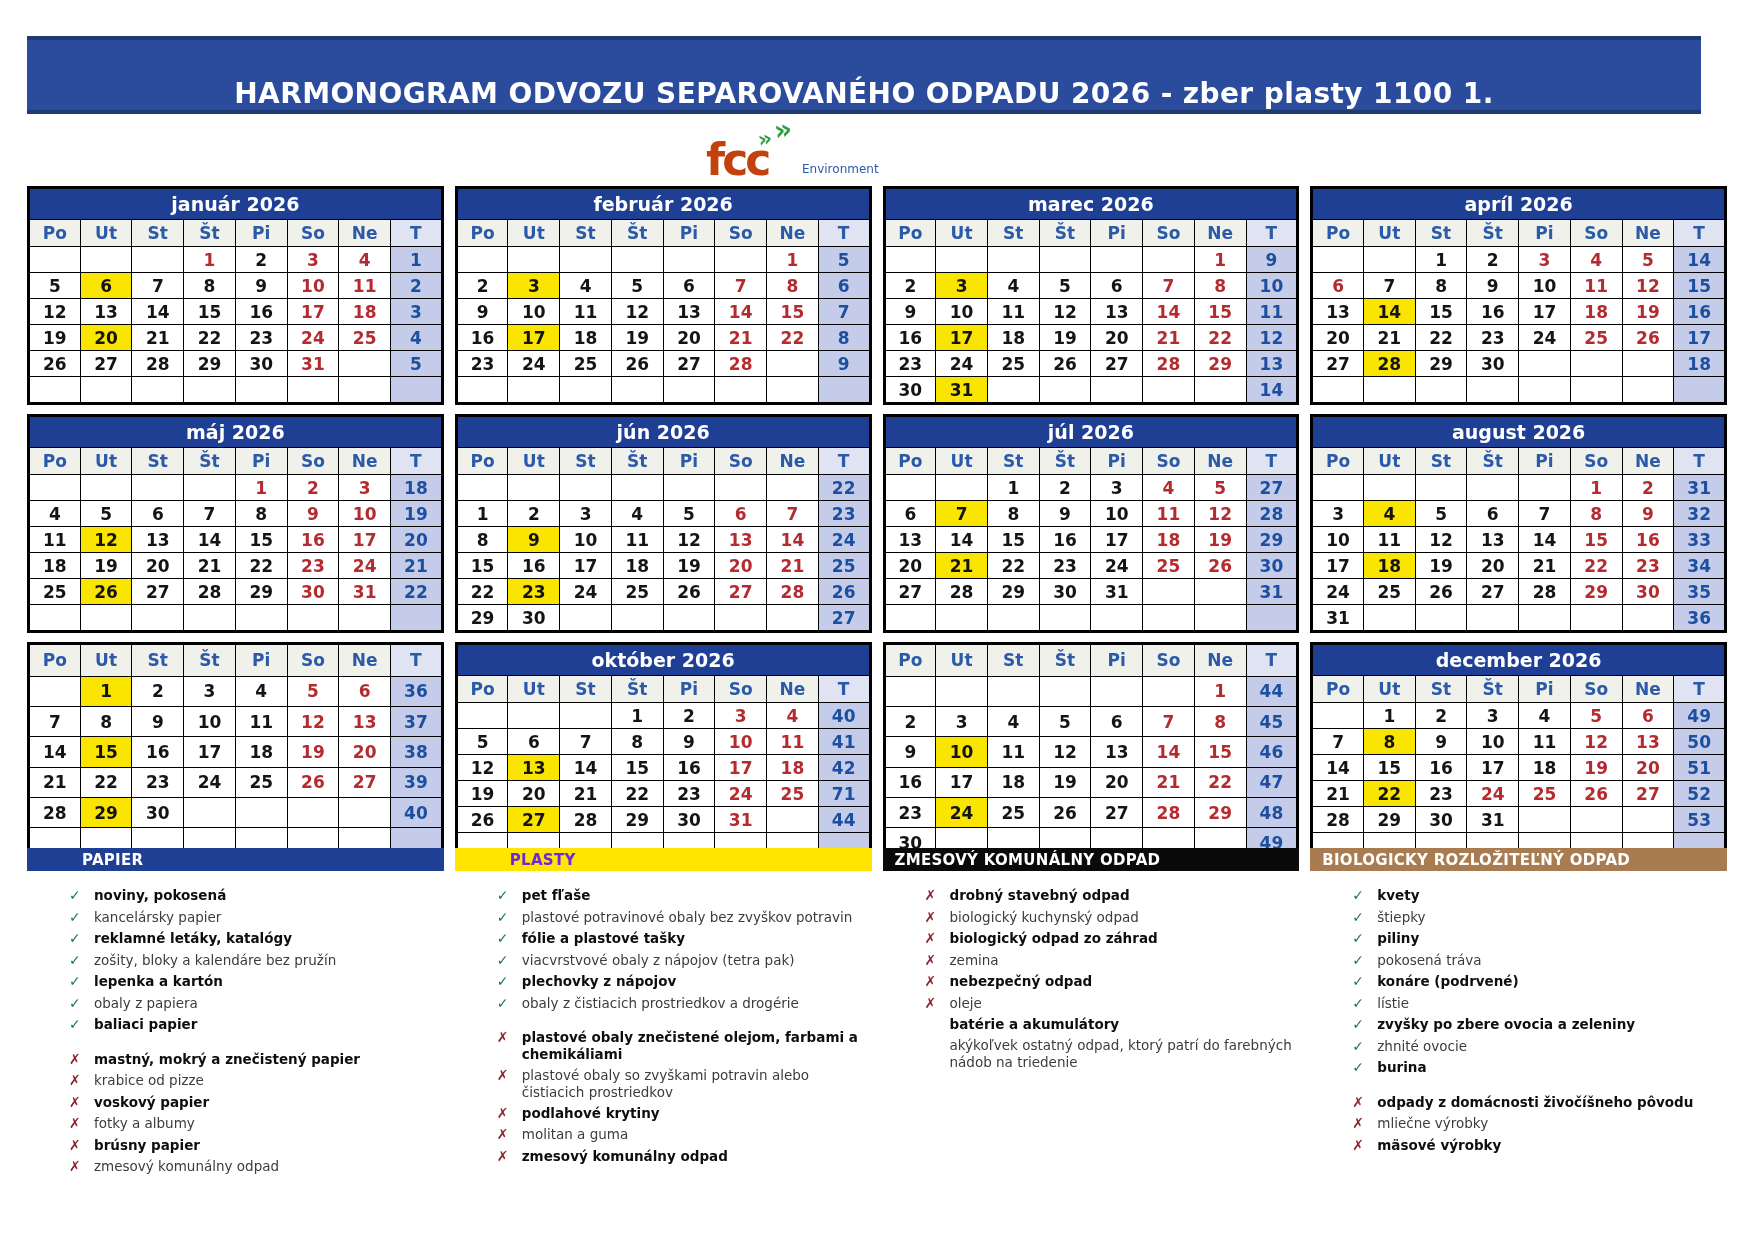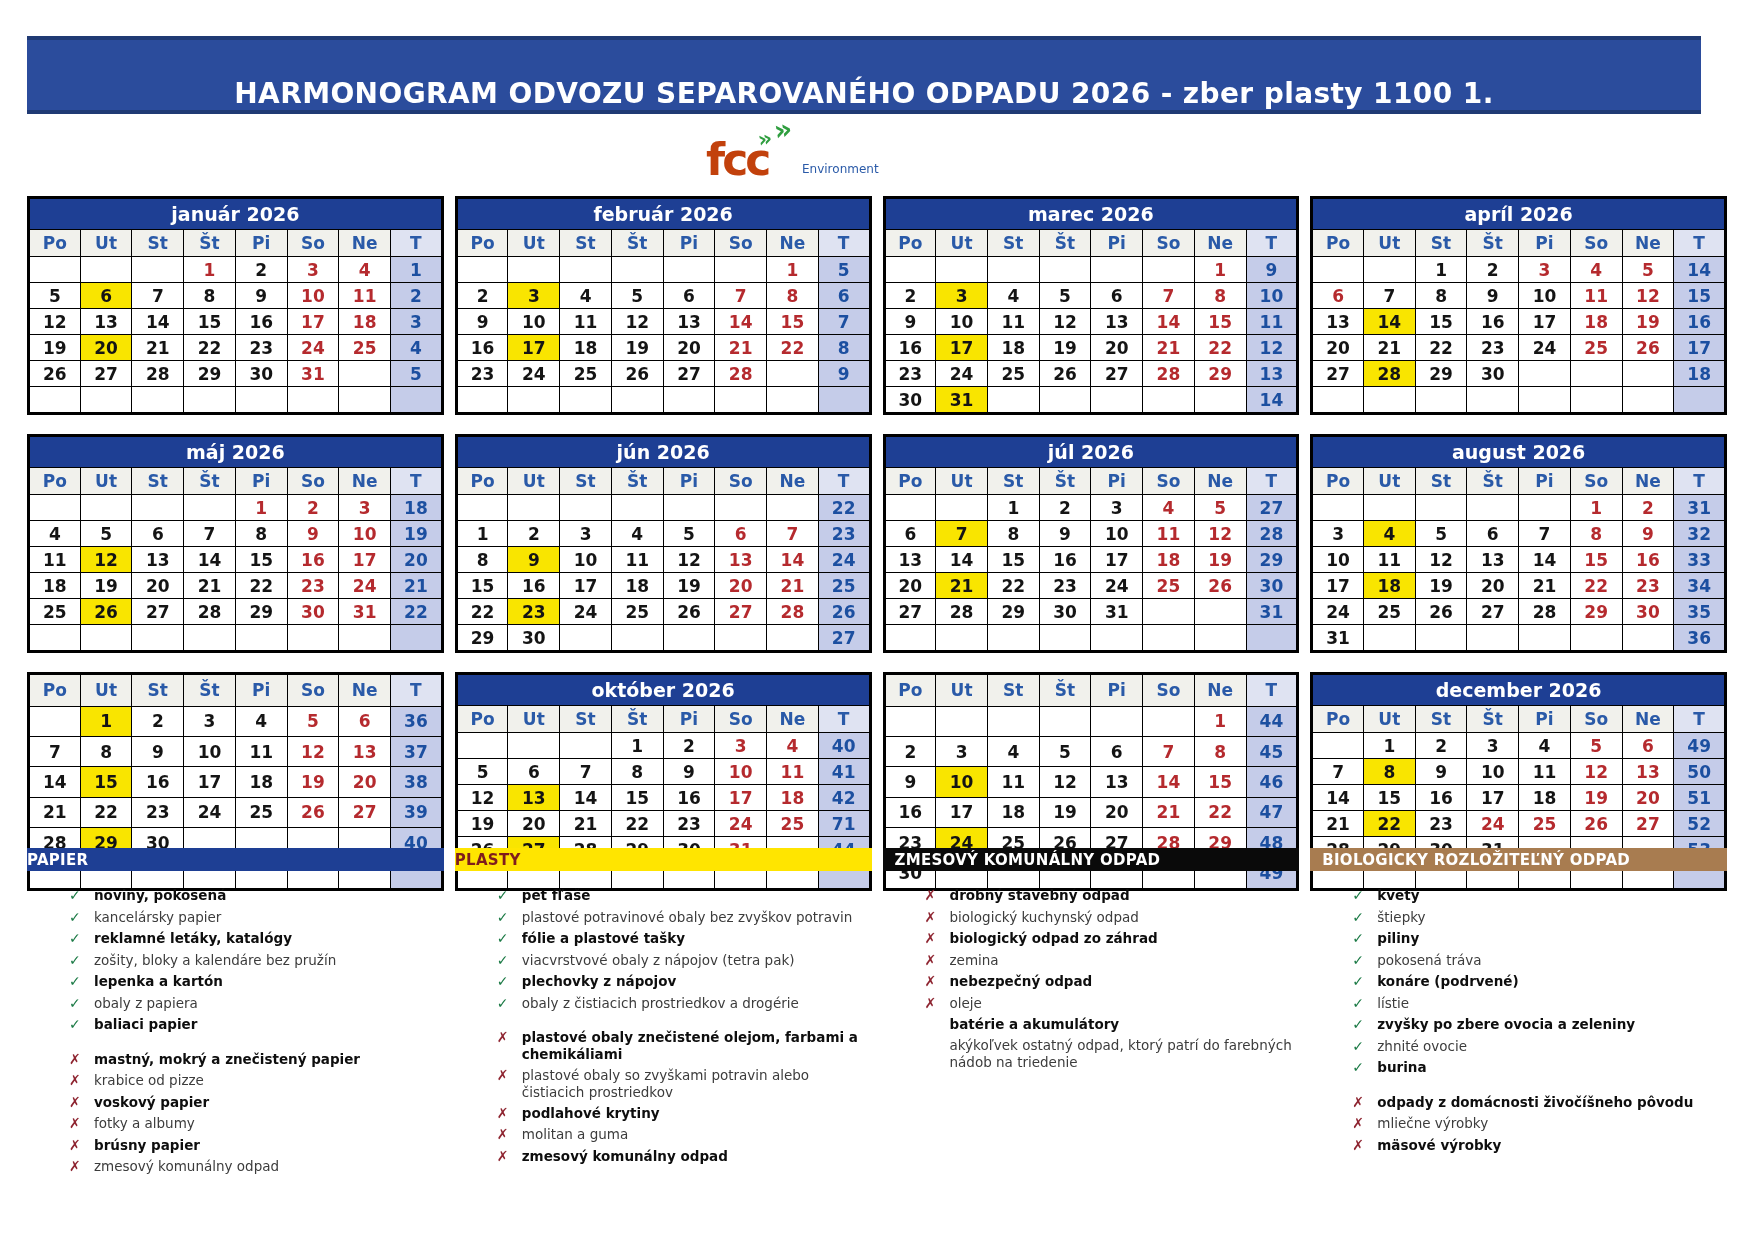--- a/index.html
+++ b/index.html
@@ -17,38 +17,38 @@
   .logo .fcc{position:absolute;left:0;bottom:0;font-size:44px;font-weight:bold;
              color:#c2410c;letter-spacing:-3px;line-height:1;}
   .logo .arr{position:absolute;color:#2f9e3f;font-weight:bold;line-height:1;transform:rotate(-10deg);}
   .logo .a1{left:52px;top:10px;font-size:22px;}
   .logo .a2{left:68px;top:-2px;font-size:28px;}
   .logo .env{position:absolute;left:96px;bottom:6px;font-size:12px;color:#2a5aa8;}
 
   
   .calgrid{position:absolute;left:27px;top:186px;width:1700px;display:grid;
            grid-template-columns:repeat(4,1fr);column-gap:11px;row-gap:9px;}
-  table.month{width:100%;border-collapse:collapse;table-layout:fixed;border:3px solid #000;margin-top:10px;}
+  table.month{width:100%;border-collapse:collapse;table-layout:fixed;border:3px solid #000;}
   th.mt{background:#1e3f94;color:#ffffff;font-size:19px;font-weight:bold;height:28px;
         text-align:center;border:1px solid #000;}
   th.dh{background:#f1f1ec;color:#2a5aa8;font-size:17px;font-weight:bold;height:24px;
         border:1px solid #000;text-align:center;}
   th.th-wk{background:#dfe3f2;}
   td.dc{background:#ffffff;color:#141414;font-size:17px;font-weight:bold;text-align:center;
         height:25px;border:1px solid #000;padding:0;}
   td.dc.red{color:#b52a2e;}
   td.dc.hl{background:#f9e500;}
   td.wk{background:#c5cce9;color:#1c4fa0;font-size:17px;font-weight:bold;text-align:center;
         border:1px solid #000;padding:0;}
 
   
   .legendgrid{position:absolute;left:27px;top:848px;width:1700px;display:grid;
               grid-template-columns:repeat(4,1fr);column-gap:11px;}
   .lbar{height:23px;display:flex;align-items:center;font-weight:bold;font-size:15px;
-        letter-spacing:.3px;box-sizing:border-box;}
+        padding-left:55px;letter-spacing:.3px;box-sizing:border-box;}
   .lcol:nth-child(3) .lbar,.lcol:nth-child(4) .lbar{padding-left:12px;}
   .litems{margin-top:16px;padding-left:42px;max-width:380px;}
   .li{display:flex;gap:9px;font-size:13.5px;line-height:1.25;color:#3c3c3c;
       margin-bottom:4px;align-items:flex-start;}
   .li.b{font-weight:bold;color:#0e0e0e;}
   .li.gap{margin-top:17px;}
   .mk{width:16px;flex:0 0 16px;font-weight:bold;font-size:14px;}
   .mk.c{color:#1b7a45;}
   .mk.x{color:#8e2430;}
   .tx{display:block;}
@@ -1042,21 +1042,21 @@
             <span class="mk x">✗</span>
             <span class="tx">brúsny papier</span>
           </div>
           <div class="li">
             <span class="mk x">✗</span>
             <span class="tx">zmesový komunálny odpad</span>
           </div>
         </div>
       </div>
       <div class="lcol">
-        <div class="lbar" style="background: rgb(255, 229, 0); color: #7f1d1d;">PLASTY</div>
+        <div class="lbar" style="background: rgb(255, 229, 0); color: #6d28d9;">PLASTY</div>
         <div class="litems">
           <div class="li b">
             <span class="mk c">✓</span>
             <span class="tx">pet fľaše</span>
           </div>
           <div class="li">
             <span class="mk c">✓</span>
             <span class="tx">plastové potravinové obaly bez zvyškov potravin</span>
           </div>
           <div class="li b">

